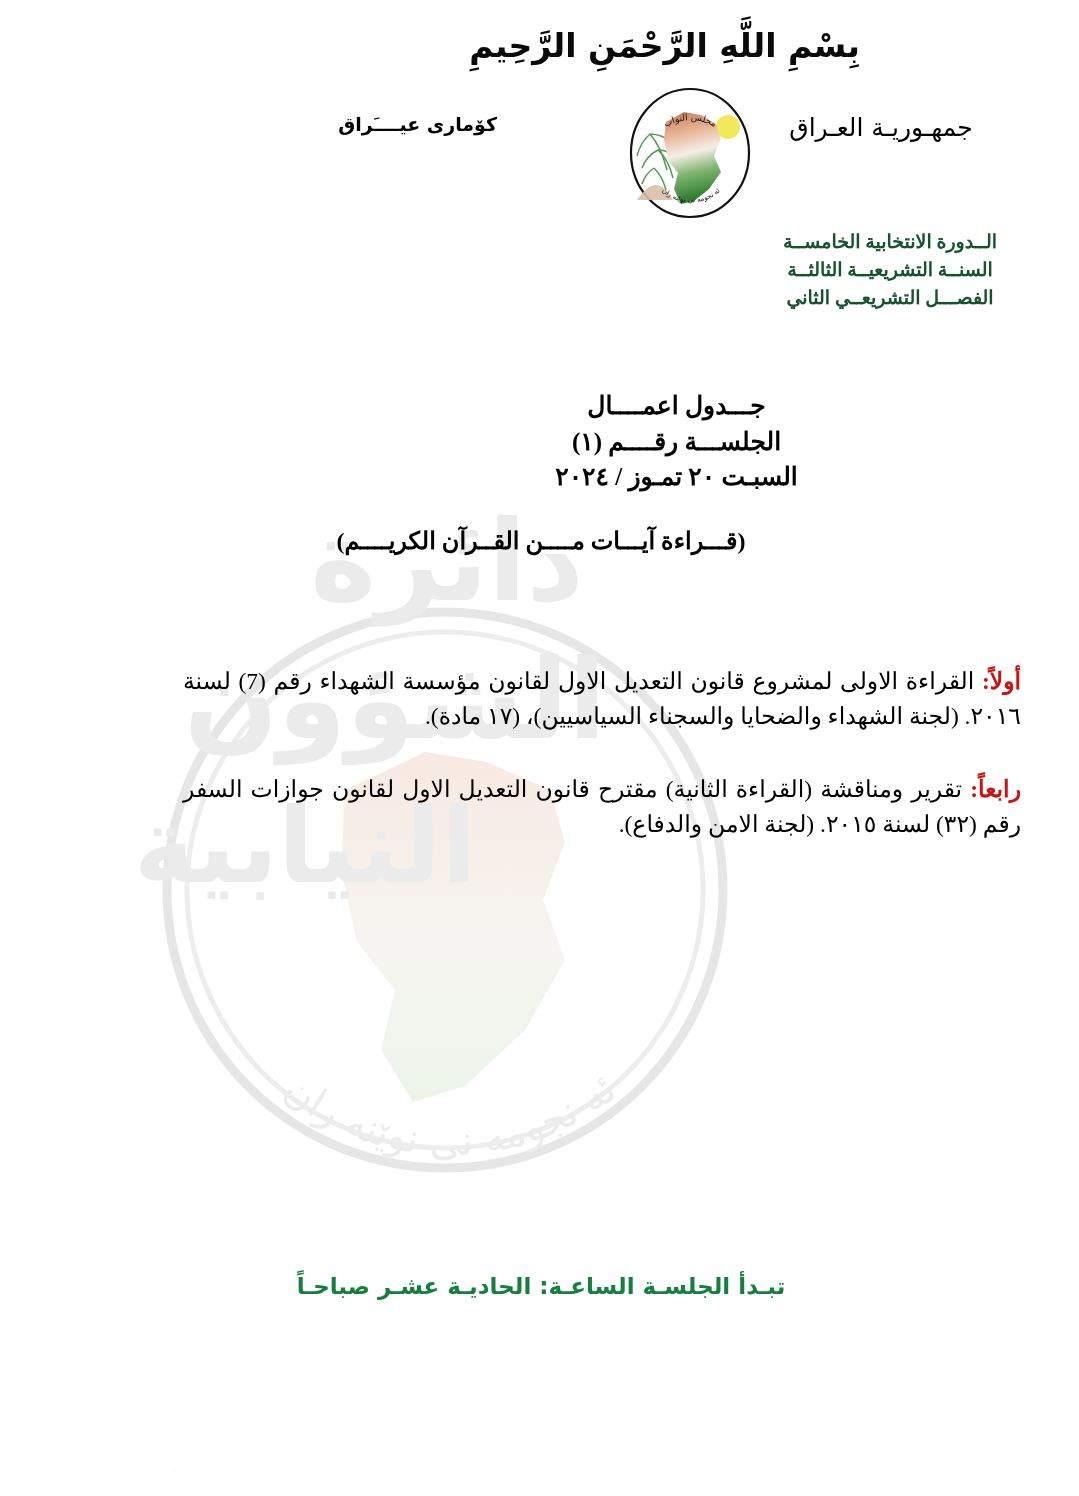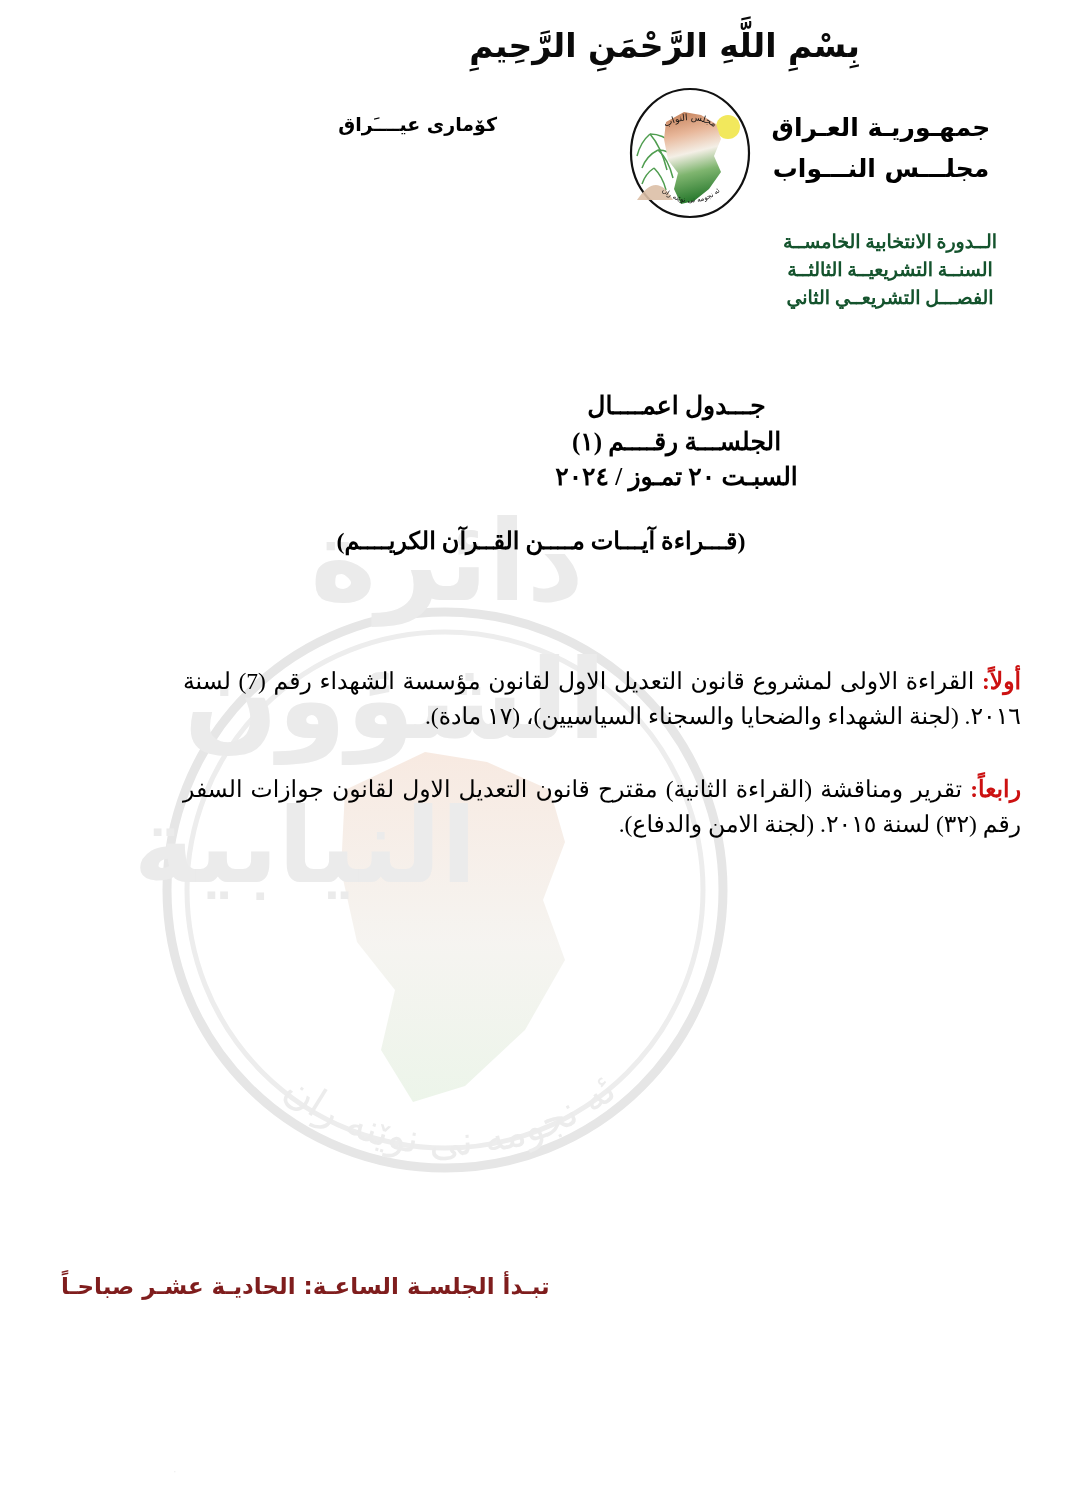--- a/index.html
+++ b/index.html
@@ -60,21 +60,21 @@
   }
   .emblem svg { width: 100%; height: 100%; display: block; }
 
   
   .hdr-right {
     position: absolute;
     top: 108px;
     right: 48px;
     width: 300px;
     text-align: center;
-    font-weight: 700;
+    font-weight: 400;
     font-size: 25px;
     line-height: 1.62;
     letter-spacing: 1px;
     color: #000;
   }
   .hdr-left {
     position: absolute;
     top: 108px;
     left: 62px;
     width: 310px;
@@ -147,25 +147,25 @@
   .item-1 { margin-bottom: 38px; }
   .item-2 { margin-bottom: 64px; }
   .item-3 { margin-bottom: 64px; }
 
   
   .start-note {
     position: absolute;
     top: 1273px;
     right: 58px;
     width: 960px;
-    text-align: left;
+    text-align: center;
     font-weight: 700;
     font-size: 23px;
     letter-spacing: 0.5px;
-    color: #7f1d1d;
+    color: #15803d;
   }
 
   
   .bottom-mark {
     position: absolute;
     left: 48px;
     bottom: 18px;
     font-size: 11px;
     color: #efefef;
   }
@@ -238,21 +238,20 @@
         <textPath href="#embTop" startOffset="50%" text-anchor="middle">مجلس النواب</textPath>
       </text>
       <text font-family="DejaVu Sans, sans-serif" font-size="7" fill="#111">
         <textPath href="#embBot" startOffset="50%" text-anchor="middle">ئه نجومه نى نوێنه ران</textPath>
       </text>
     </svg>
   </div>
 
   <div class="hdr-right">
     <div>جمهـوريـة العـراق</div>
-    <div>مجلـــس النـــواب</div>
   </div>
 
   <div class="hdr-left">
     <div>كۆماری عيــــَراق</div>
   </div>
 
   <div class="hdr-sub">
     <div>الــدورة الانتخابية الخامســة</div>
     <div>السنــة التشريعيــة الثالثــة</div>
     <div>الفصـــل التشريعــي الثاني</div>

